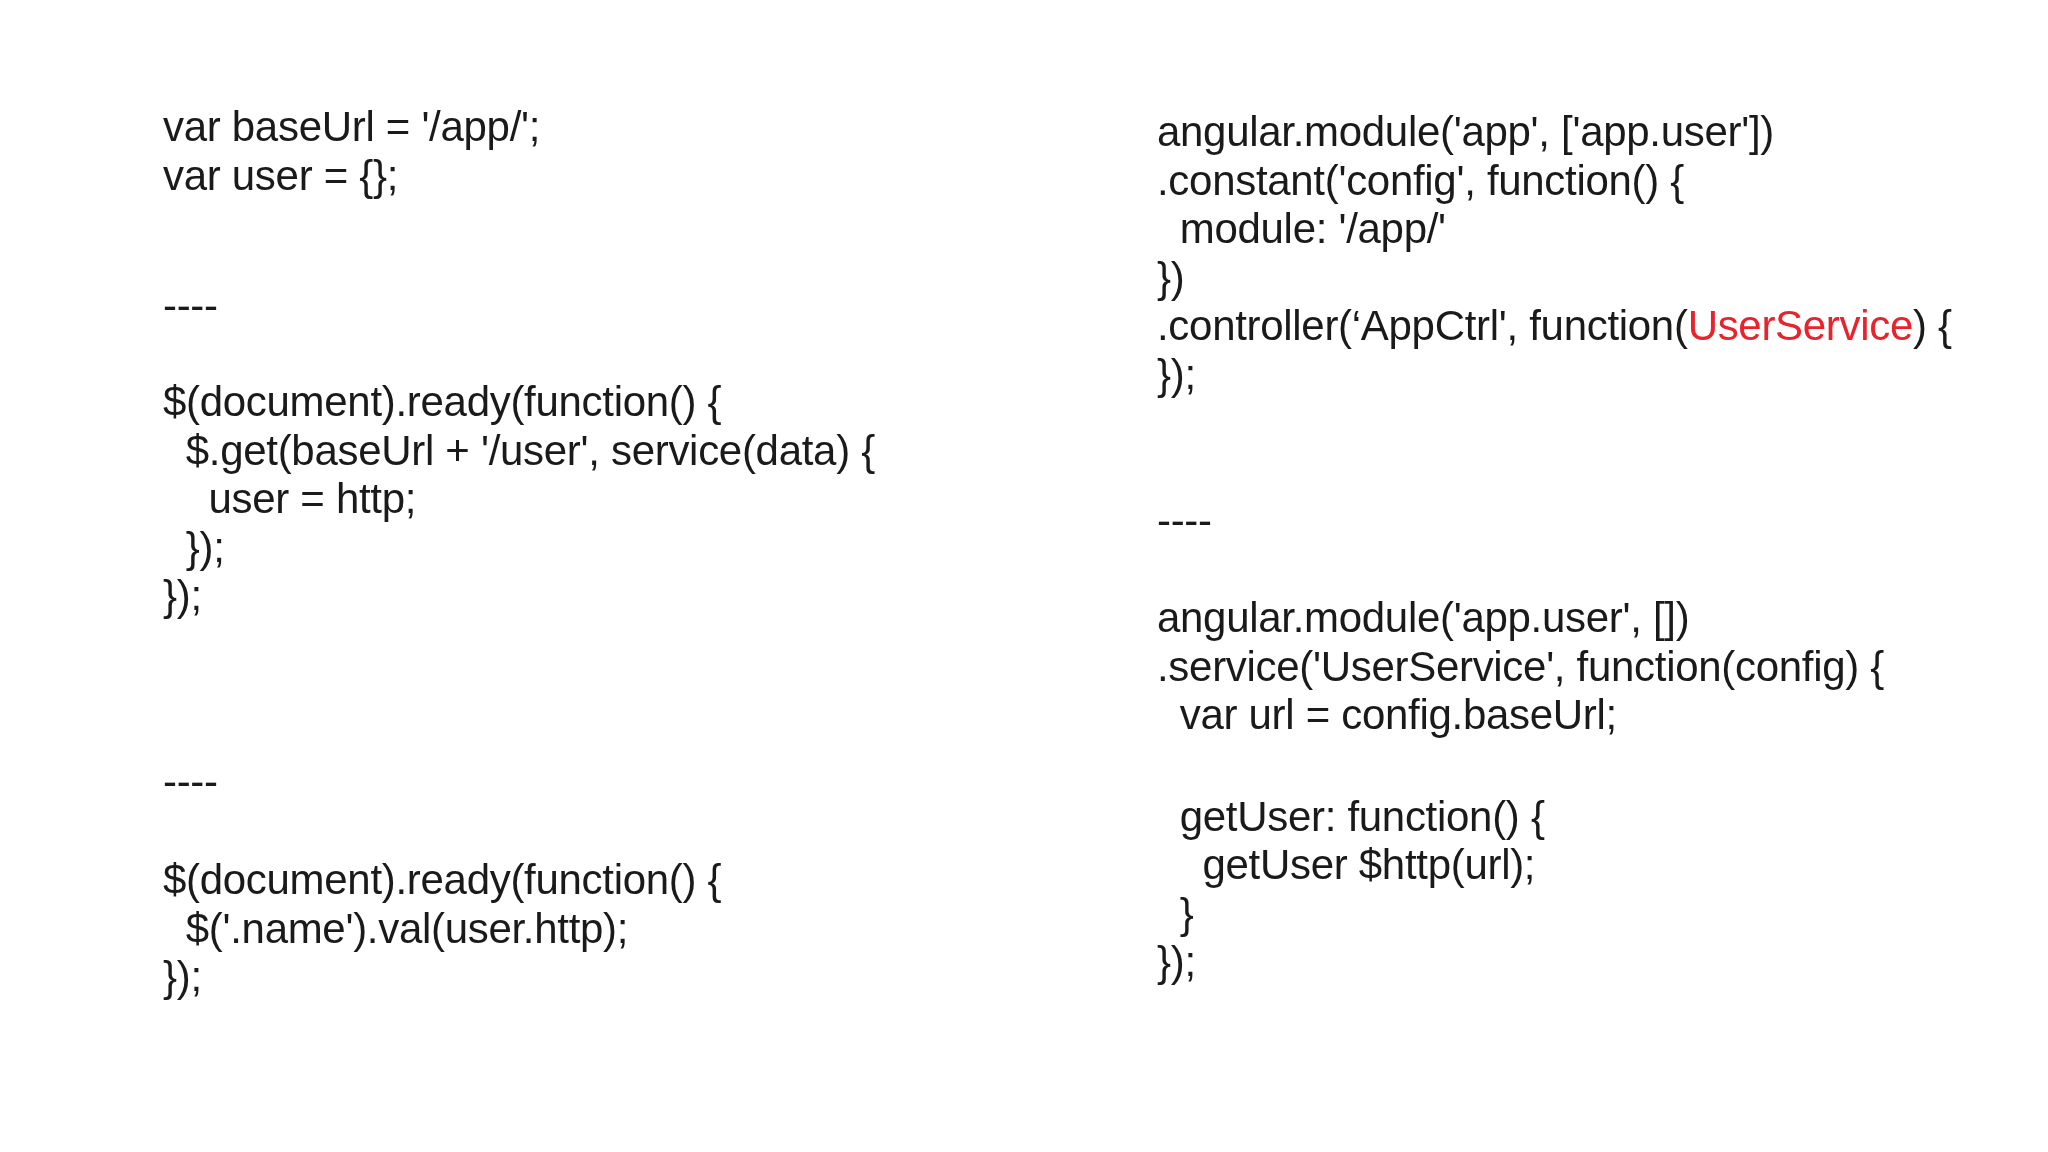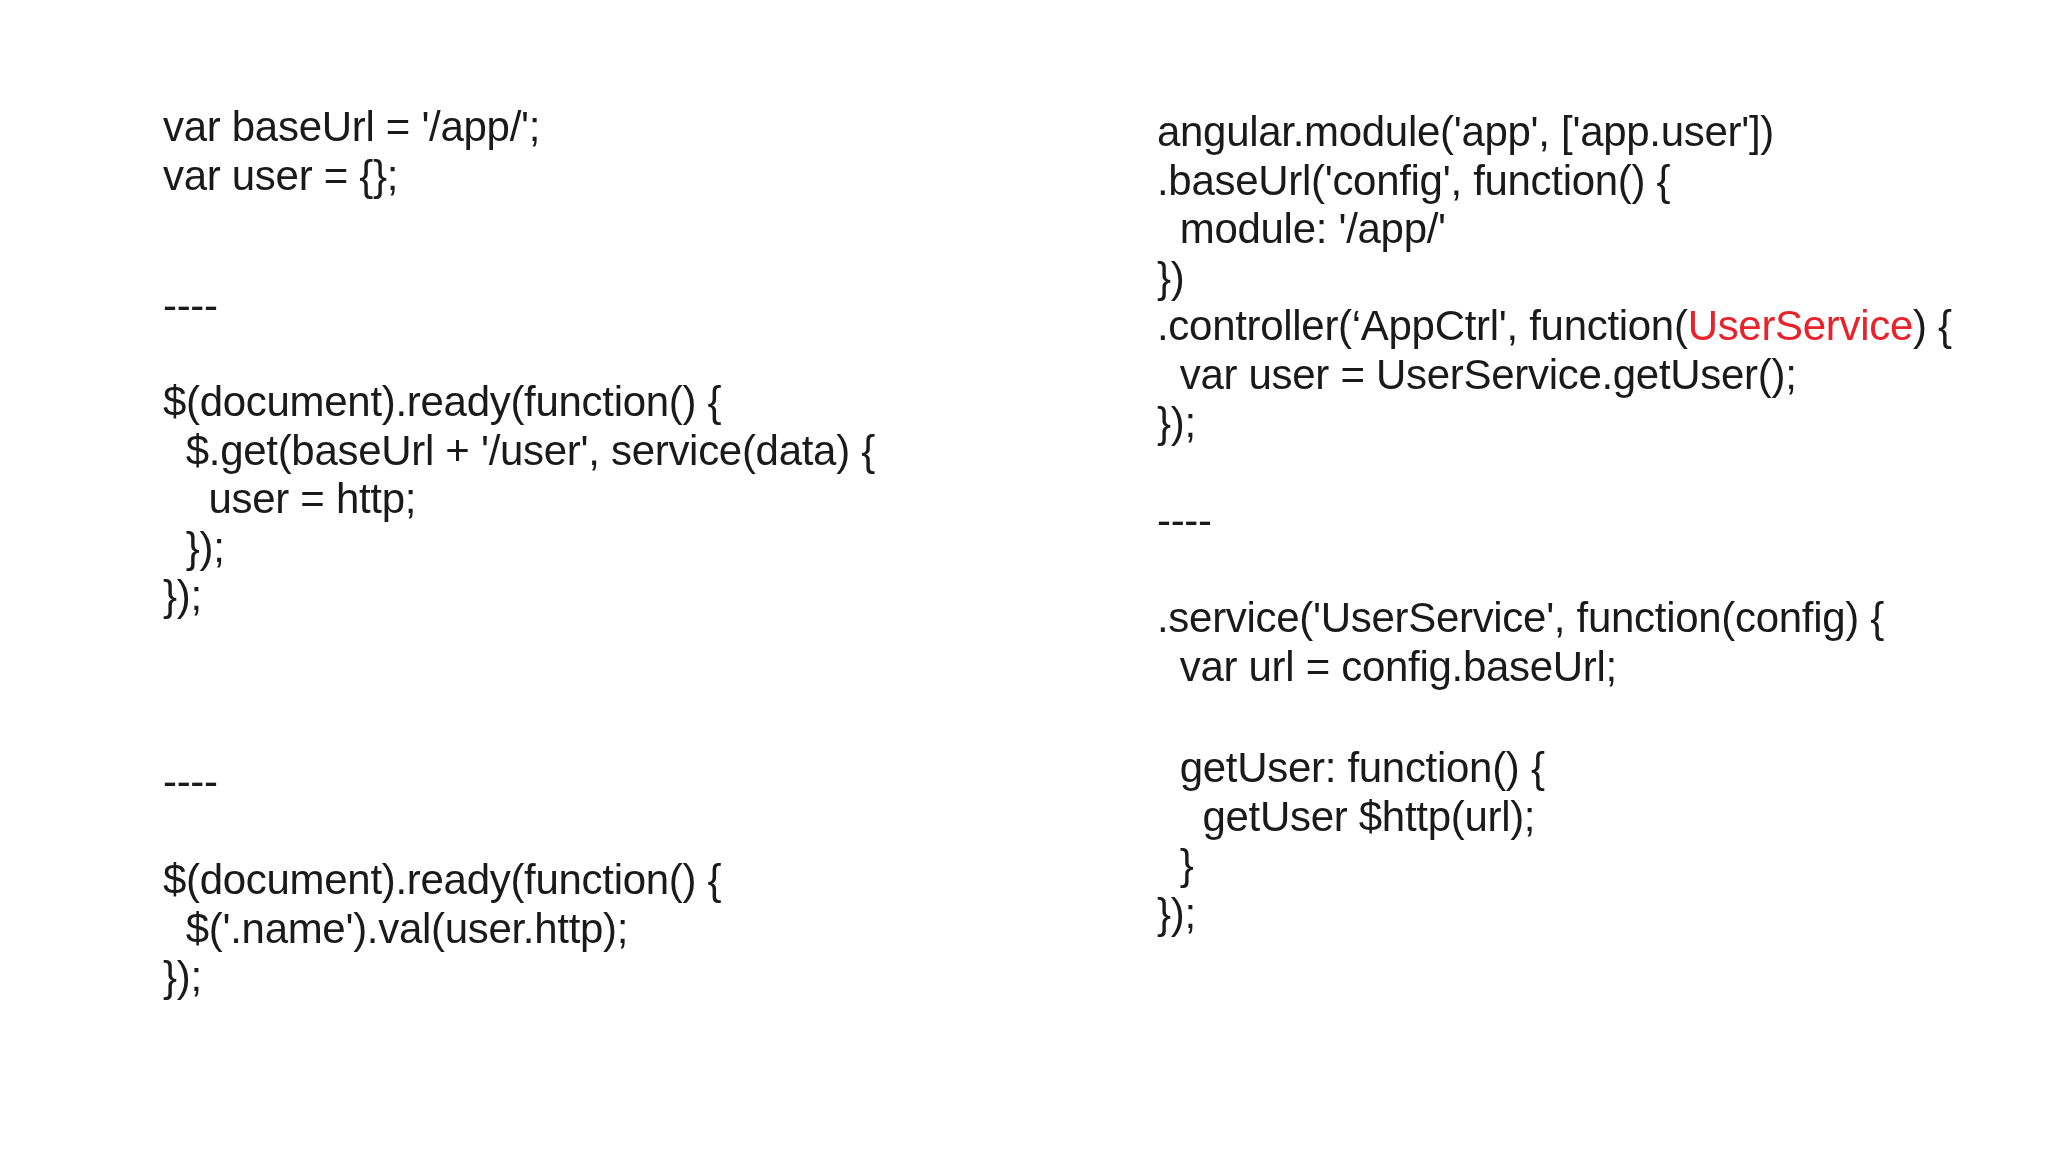--- a/index.html
+++ b/index.html
@@ -59,33 +59,33 @@
   </div>
 
   <div class="code-block col-left" style="top:856px">
     <div class="line">$(document).ready(function() {</div>
     <div class="line">  $('.name').val(user.http);</div>
     <div class="line">});</div>
   </div>
 
   <div class="code-block col-right" style="top:108px">
     <div class="line">angular.module('app', ['app.user'])</div>
-    <div class="line">.baseUrl('config', function() {</div>
+    <div class="line">.constant('config', function() {</div>
     <div class="line">  module: '/app/'</div>
     <div class="line">})</div>
     <div class="line"><span>.controller(‘AppCtrl', function(</span><span class="hl">UserService</span><span>) {</span></div>
-    <div class="line">  var user = UserService.getUser();</div>
     <div class="line">});</div>
   </div>
 
   <div class="code-block col-right" style="top:497px">
     <div class="line">----</div>
   </div>
 
   <div class="code-block col-right" style="top:594px">
+    <div class="line">angular.module('app.user', [])</div>
     <div class="line">.service('UserService', function(config) {</div>
     <div class="line">  var url = config.baseUrl;</div>
     <div class="line blank"></div>
     <div class="line">  getUser: function() {</div>
     <div class="line">    getUser $http(url);</div>
     <div class="line">  }</div>
     <div class="line">});</div>
   </div>
 
 </div>

